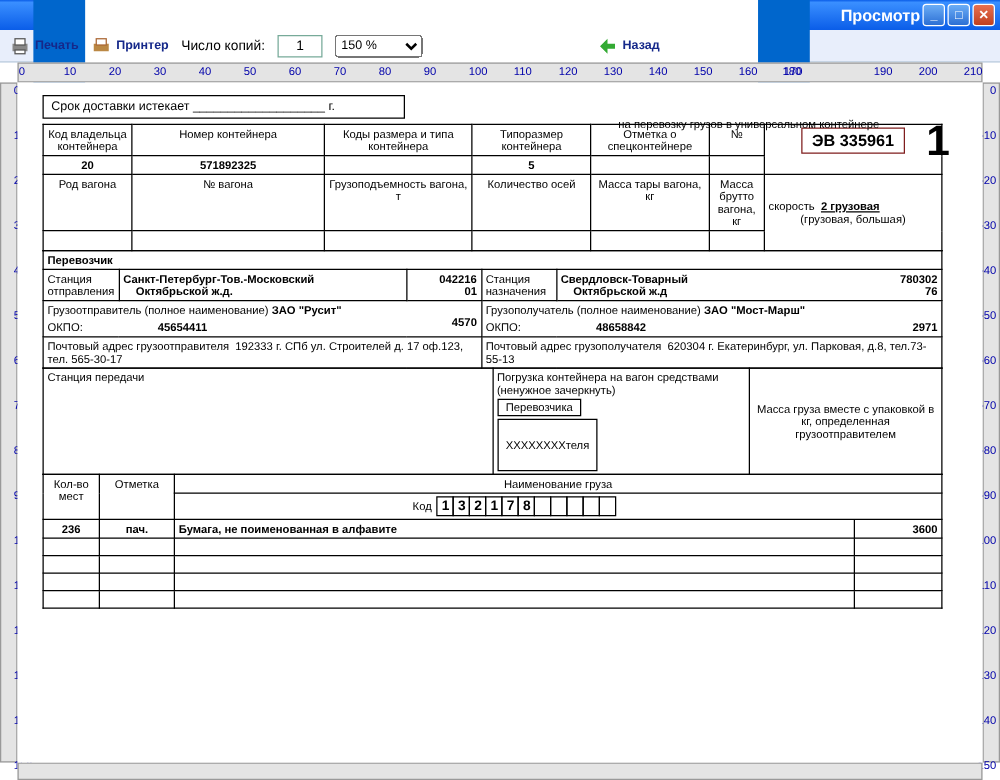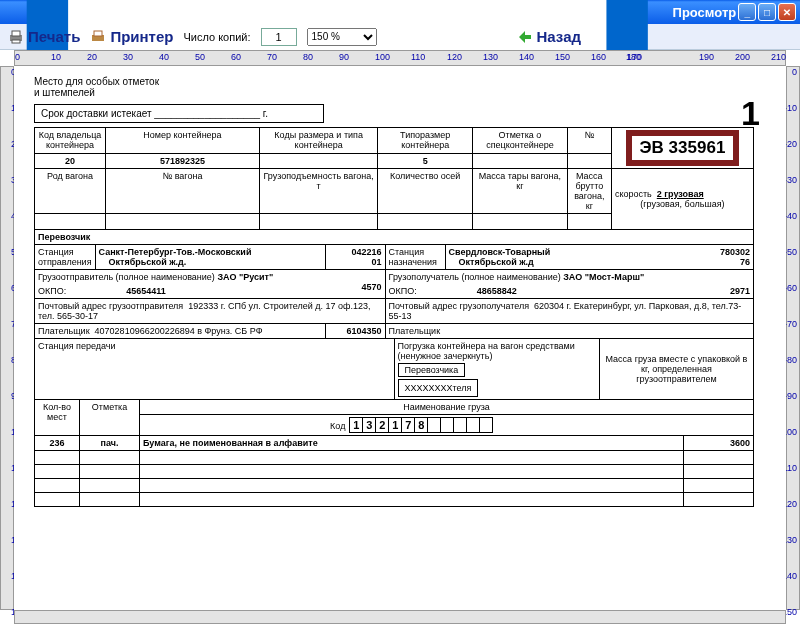--- a/index.html
+++ b/index.html
@@ -3,21 +3,21 @@
 <meta charset="utf-8">
 <style>
 *{box-sizing:border-box;margin:0;padding:0}
 body{font-family:Tahoma,Arial,sans-serif;font-size:11px;background:#fff;overflow:hidden;width:800px;height:624px}
 .titlebar{background:linear-gradient(to bottom,#0a5de8 0%,#3a8fff 8%,#0a5de8 100%);height:24px;color:#fff;font-weight:bold;display:flex;align-items:center;padding:0 4px 0 6px;font-size:13px}
 .titlebar .spacer{flex:1}
 .titlebar .winbtn{width:21px;height:18px;margin-left:2px;border:1px solid #fff;border-radius:3px;display:flex;align-items:center;justify-content:center;font-size:10px;font-weight:bold}
 .titlebar .close{background:linear-gradient(#e87050,#c04020)}
 .titlebar .other{background:linear-gradient(#6badf6,#2c6fd4)}
 .toolbar{background:#e8eefb;height:26px;display:flex;align-items:center;padding:0 8px;gap:10px;border-bottom:1px solid #bcd}
-.toolbar .tbtn{display:flex;align-items:center;gap:4px;color:#15288a;font-size:15px;font-weight:bold;cursor:pointer}
+.toolbar .tbtn{display:flex;align-items:center;gap:4px;color:#15288a;font-size:10px;font-weight:bold;cursor:pointer}
 .toolbar .ticon{width:16px;height:16px}
 .toolbar input{width:36px;height:18px;border:1px solid #7a9;font-size:11px;text-align:center}
 .toolbar select{width:70px;height:18px;font-size:10px}
 .rulerH{position:absolute;left:14px;right:14px;top:50px;height:16px;background:#e4e4e4;border:1px solid #999;display:flex}
 .rulerH .tick{position:absolute;font-size:9px;color:#00a;top:1px}
 .rulerV{position:absolute;left:0;top:66px;bottom:14px;width:14px;background:#e4e4e4;border:1px solid #999}
 .rulerV .tick{position:absolute;font-size:9px;color:#00a;left:10px;transform-origin:left top}
 .rulerVR{position:absolute;right:0;top:66px;bottom:14px;width:14px;background:#e4e4e4;border:1px solid #999}
 .rulerVR .tick{position:absolute;font-size:9px;color:#00a;right:2px}
 .canvas{position:absolute;left:14px;right:14px;top:66px;bottom:14px;background:#fff;overflow:hidden}
@@ -28,21 +28,21 @@
 .header-right .t1{font-weight:bold;font-size:12px}
 .header-right .t2{font-size:9px}
 .header-right .big1{position:absolute;right:-6px;top:0;font-size:34px;font-weight:bold}
 .delivery{border:1px solid #000;padding:3px 6px;width:290px;font-size:10px;margin-bottom:4px}
 table.f{border-collapse:collapse;width:100%}
 table.f td,table.f th{border:1px solid #000;padding:2px 3px;font-size:9px;vertical-align:top}
 table.f th{font-weight:normal;text-align:center}
 .b{font-weight:bold}
 .c{text-align:center}
 .r{text-align:right}
-.numbox{border:6px solid #7f1d1d;padding:2px 8px;font-weight:bold;font-size:17px;display:inline-block}
+.numbox{border:1px solid #7f1d1d;padding:2px 8px;font-weight:bold;font-size:13px;display:inline-block}
 .codebox{display:inline-flex}
 .codebox span{border:1px solid #000;width:14px;height:16px;display:flex;align-items:center;justify-content:center;font-weight:bold;font-size:11px;margin-left:-1px}
 .scrollH{position:absolute;left:14px;right:14px;bottom:0;height:14px;background:#e4e4e4;border:1px solid #999}
 </style>
 </head>
 <body>
 
 <div class="titlebar">
   <svg class="ticon" viewBox="0 0 16 16">
       <rect x="1" y="1" width="14" height="14" fill="#fff" stroke="#06c"></rect>
@@ -141,24 +141,23 @@
     <div class="tick" style="top: 432px;">-120</div>
     <div class="tick" style="top: 468px;">-130</div>
     <div class="tick" style="top: 504px;">-140</div>
     <div class="tick" style="top: 540px;">-150</div>
   </div>
 <div class="scrollH"></div>
 
 <div class="canvas">
 <div class="page">
 
-<div class="stamp-note" style="white-space:pre-line">Место для особых отметок
-и штемпелей</div>
 
 <div class="header-right">
+  <div class="t2">на перевозку грузов в универсальном контейнере</div>
   <div class="big1">1</div>
 </div>
 
 <div class="delivery">Срок доставки истекает ___________________ г.</div>
 
 <table class="f">
 <tbody>
           <tr>
  <th style="width:60px">Код владельца контейнера</th>
  <th style="width:130px">Номер контейнера</th>
@@ -218,35 +217,30 @@
    <span class="b" style="float:right;margin-top:0">4570</span></td>
  <td colspan="2"><span>Грузополучатель (полное наименование)</span> <span class="b">ЗАО "Мост-Марш"</span><br>
    <span style="float:left;margin-top:4px"><span>ОКПО:</span></span>
    <span class="b" style="float:left;margin-left:60px;margin-top:4px">48658842</span>
    <span class="b" style="float:right;margin-top:4px">2971</span></td>
 </tr>
 <tr>
  <td colspan="3"><span>Почтовый адрес грузоотправителя</span>&nbsp;&nbsp;<span>192333 г. СПб ул. Строителей д. 17 оф.123, тел. 565-30-17</span></td>
  <td colspan="2"><span>Почтовый адрес грузополучателя</span>&nbsp;&nbsp;<span>620304 г. Екатеринбург, ул. Парковая, д.8, тел.73-55-13</span></td>
 </tr>
-<tr>
- <td colspan="2"><span>Плательщик</span>&nbsp;&nbsp;<span>40702810966200226894 в Фрунз. СБ РФ</span></td>
- <td class="r b">6104350</td>
- <td colspan="2">Плательщик</td>
-</tr>
 </tbody>
       </table>
 
 <table class="f" style="margin-top:-1px">
 <tbody>
           <tr>
  <td style="width:350px;height:48px">Станция передачи</td>
  <td style="width:200px"><span>Погрузка контейнера на вагон средствами (ненужное зачеркнуть)</span><br>
    <div style="border:1px solid #000;display:inline-block;padding:1px 6px;margin-top:2px">Перевозчика</div><br>
-   <div style="border:1px solid #000;display:inline-block;padding:3px 6px;margin-top:2px">ХХХХХХХХтеля</div>
+   <div style="border:1px solid #000;display:inline-block;padding:15px 6px;margin-top:2px">ХХХХХХХХтеля</div>
  </td>
  <td rowspan="2" class="c" style="width:150px;vertical-align:middle">Масса груза вместе с упаковкой в кг, определенная грузоотправителем</td>
 </tr>
 </tbody>
       </table>
 
 <table class="f" style="margin-top:-1px">
 <tbody>
           <tr>
  <th rowspan="2" style="width:45px">Кол-во мест</th>

